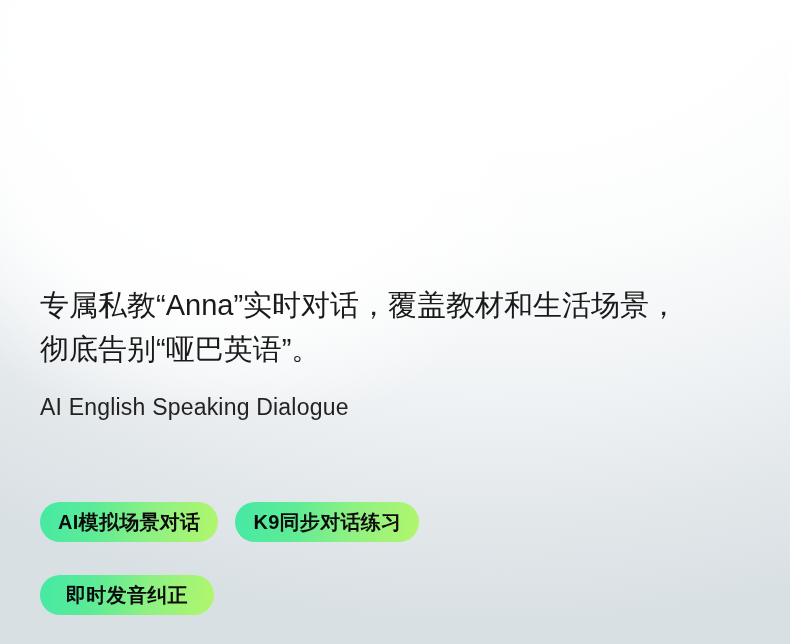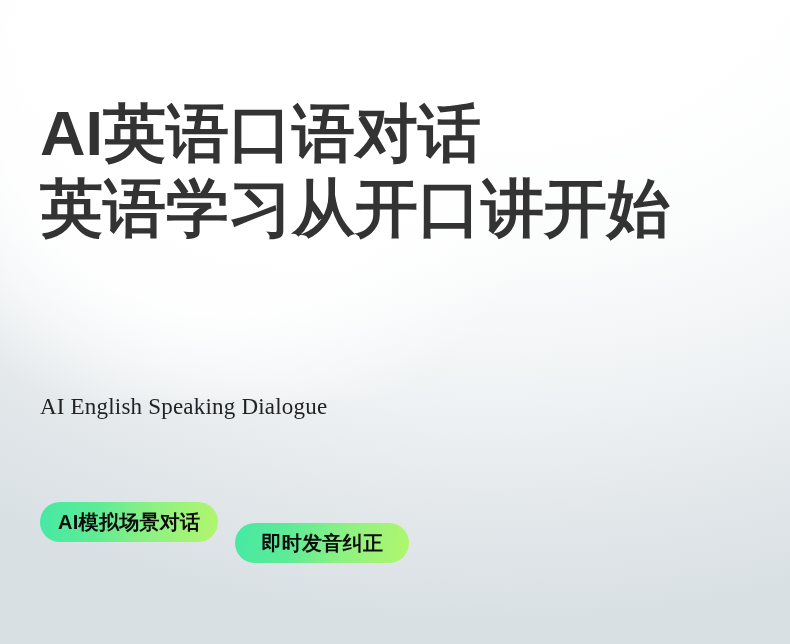--- a/index.html
+++ b/index.html
@@ -71,21 +71,20 @@
     position: absolute;
     left: 40px;
     top: 392px;
     margin: 0;
     color: #222222;
     font-size: 23px;
     line-height: 30px;
     font-weight: 300;
     letter-spacing: 0.2px;
     white-space: nowrap;
-    font-family: Liberation Serif, serif;
   }
 
   
   .tag-grid {
     position: absolute;
     left: 40px;
     top: 502px;
     width: 430px;
     display: flex;
     flex-wrap: wrap;
@@ -107,26 +106,27 @@
     white-space: nowrap;
     box-sizing: border-box;
   }
   .tag-pill.w-narrow { padding: 0 26px; margin-top: 21px; }
 </style>
 </head>
 <body>
 
 <div id="poster">
 
-  <h1 class="headline">
-    <span class="hl-line">AI英语口语对话</span>
-    <span class="hl-line">英语学习从开口讲开始</span>
-  </h1>
 
+  <p class="subtitle">
+    <span class="sub-line">专属私教“Anna”实时对话，覆盖教材和生活场景，</span>
+    <span class="sub-line">彻底告别“哑巴英语”。</span>
+  </p>
 
   <p class="en-caption">AI English Speaking Dialogue</p>
 
   <div class="tag-grid">
     <span class="tag-pill">AI模拟场景对话</span>
+    <span class="tag-pill">K9同步对话练习</span>
     <span class="tag-pill w-narrow">即时发音纠正</span>
   </div>
 
 </div>
 
 </body></html>

